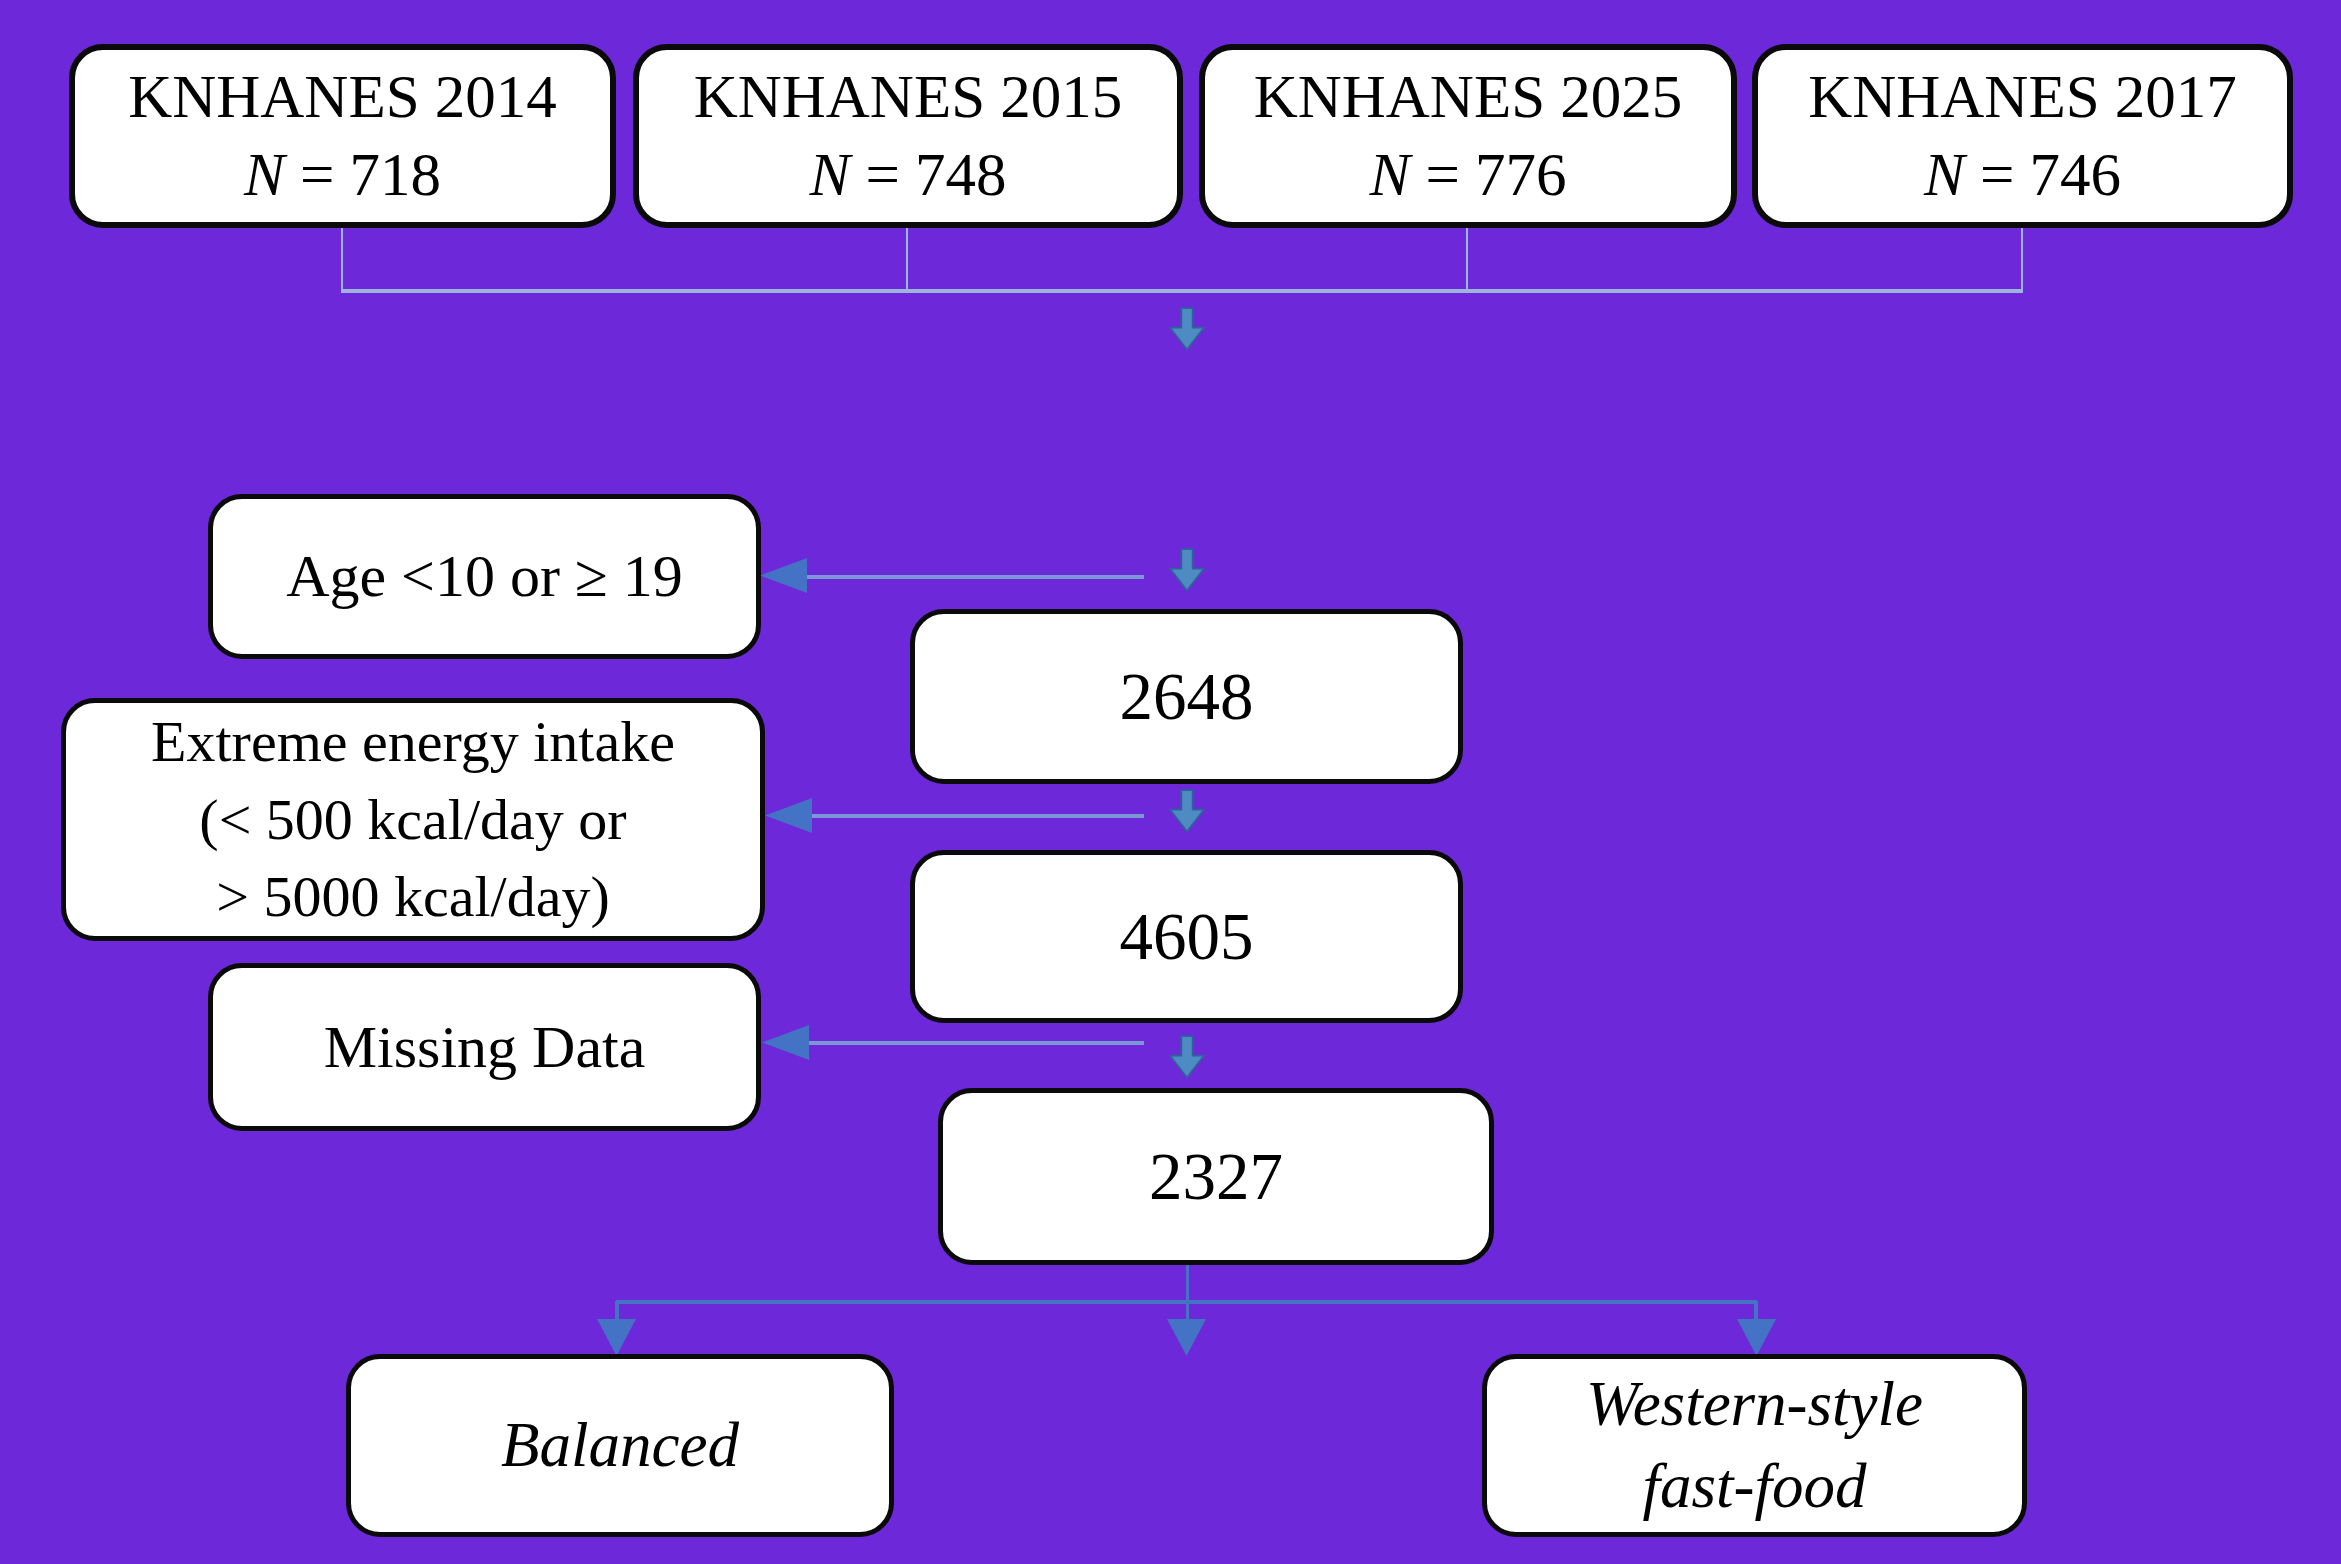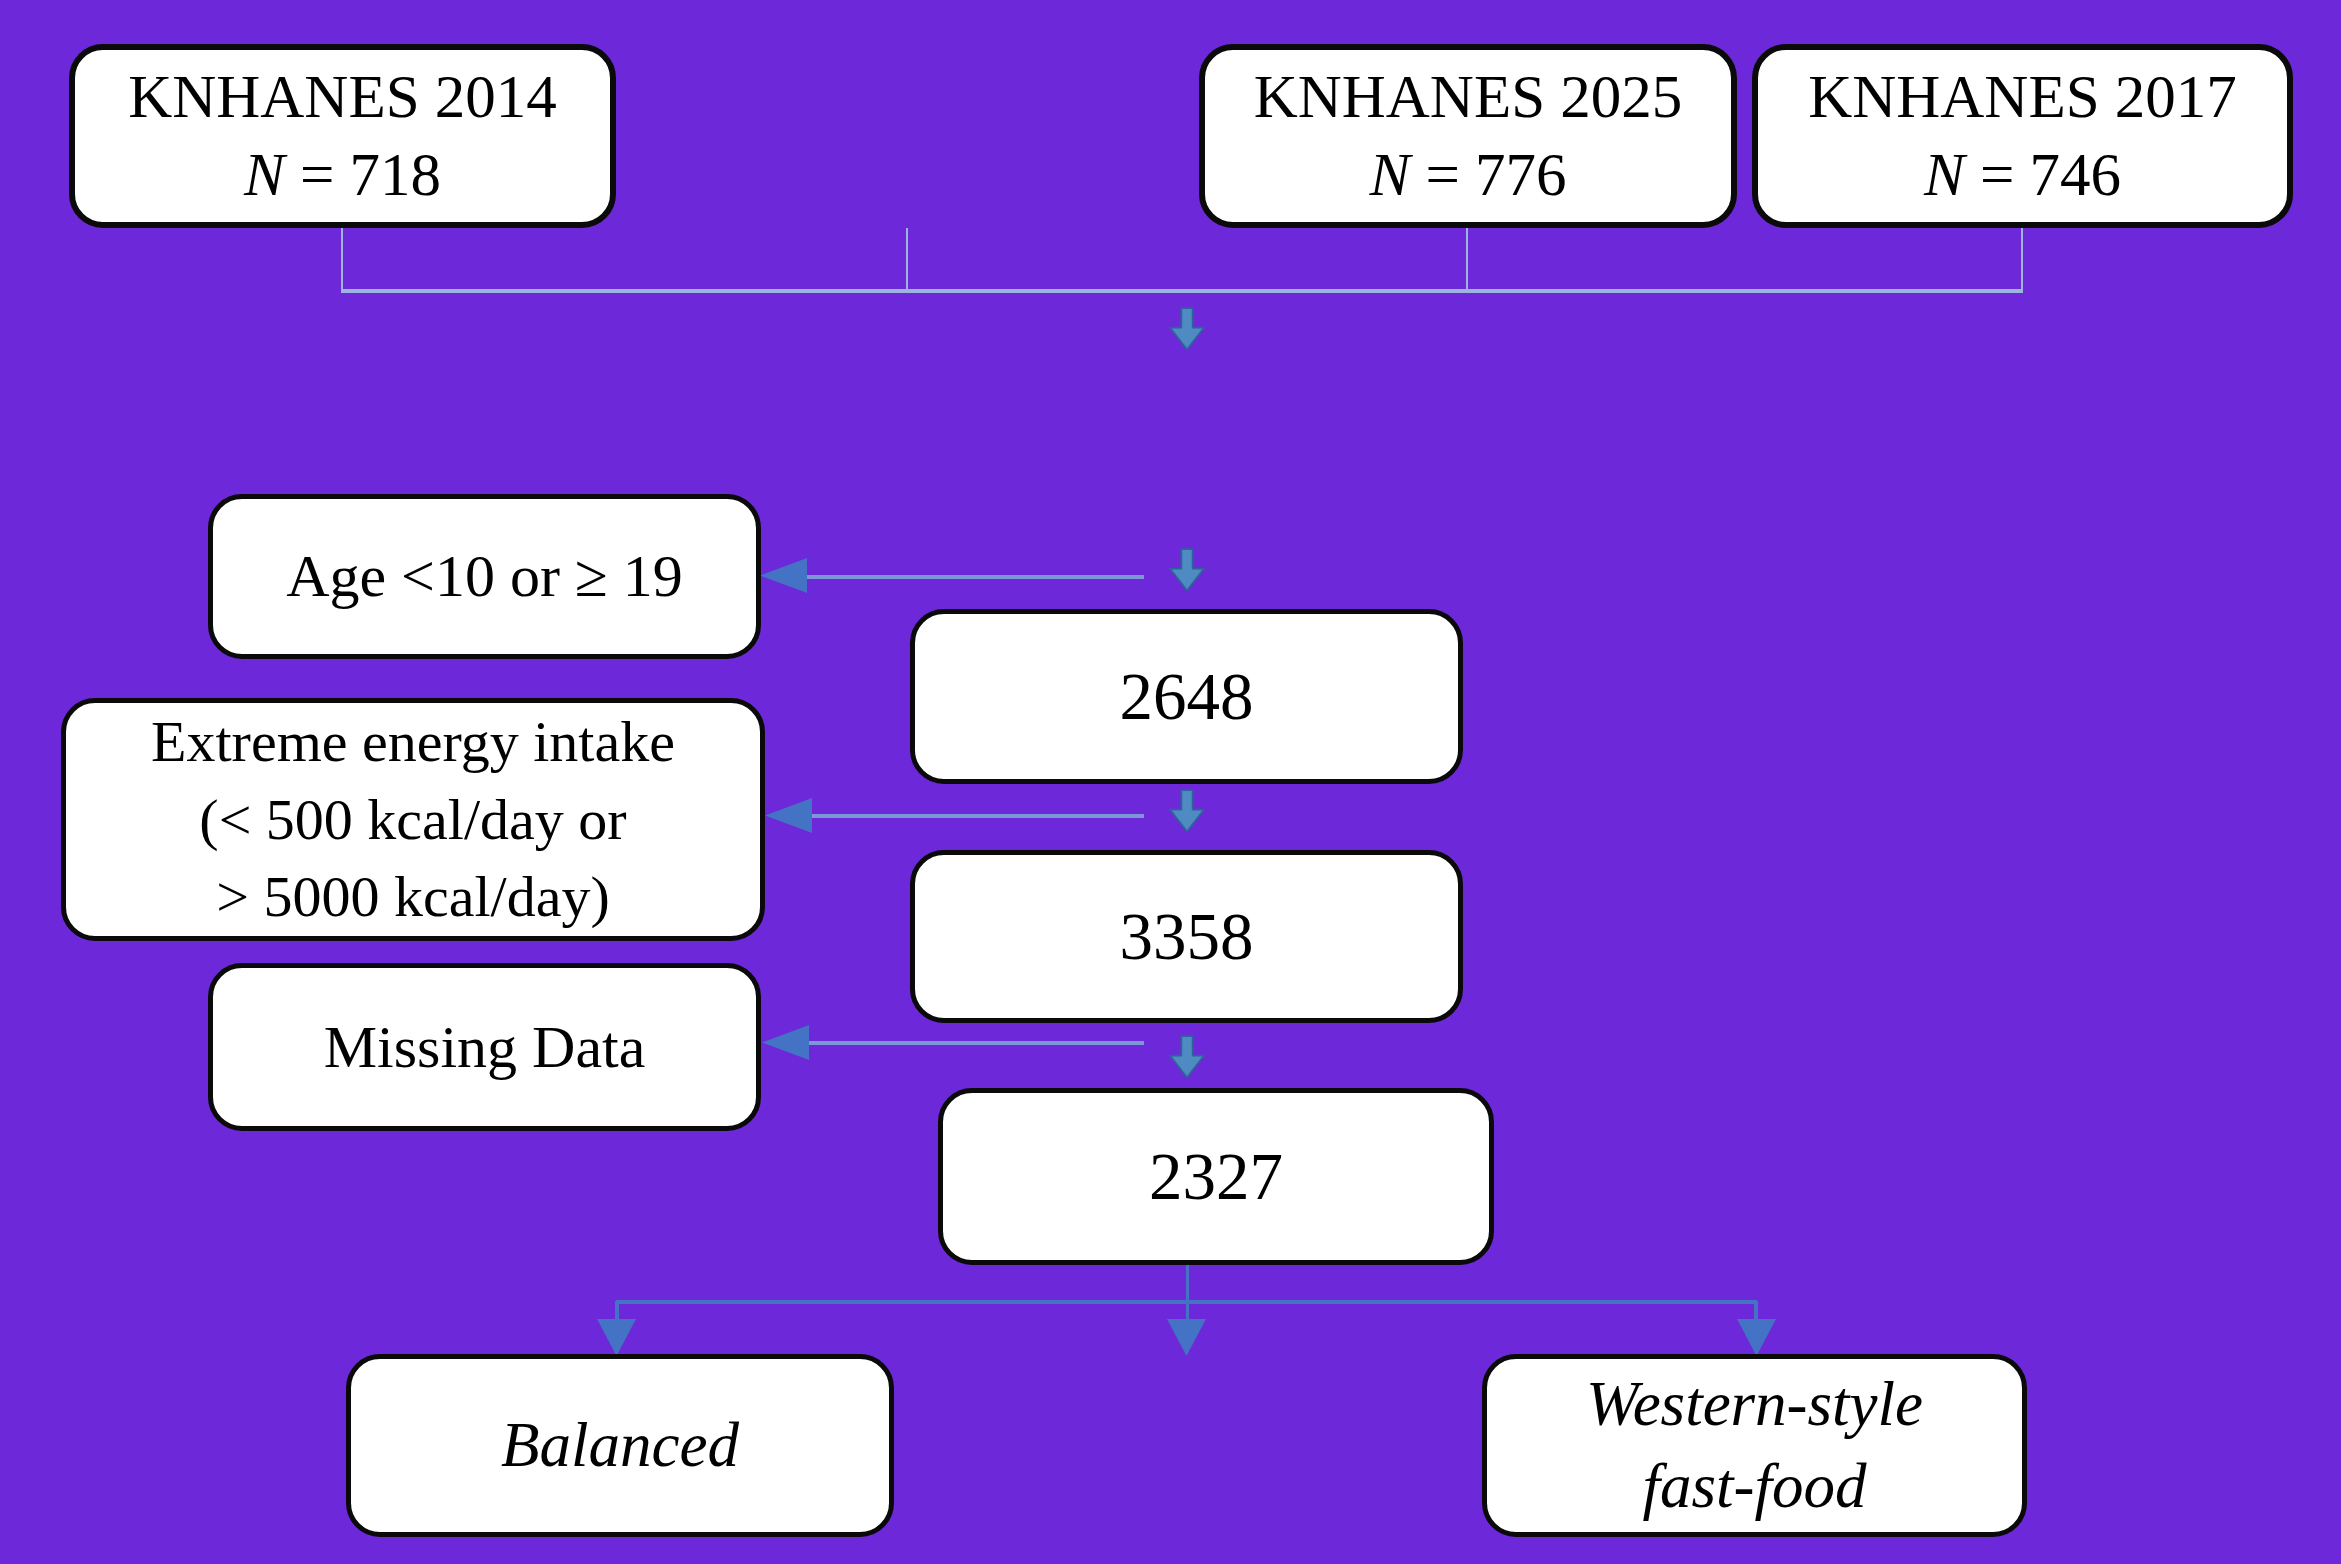--- a/index.html
+++ b/index.html
@@ -57,20 +57,24 @@
 </style>
 </head>
 <body>
 
 <div class="canvas">
 
   <div class="box" style="left:69px;top:44px;width:547px;height:184px;">
     <div class="title">KNHANES 2014</div>
     <div class="nline"><i>N</i><span> = 718</span></div>
   </div>
+  <div class="box" style="left:633px;top:44px;width:550px;height:184px;">
+    <div class="title">KNHANES 2015</div>
+    <div class="nline"><i>N</i><span> = 748</span></div>
+  </div>
   <div class="box" style="left:1199px;top:44px;width:538px;height:184px;">
     <div class="title">KNHANES 2025</div>
     <div class="nline"><i>N</i><span> = 776</span></div>
   </div>
   <div class="box" style="left:1752px;top:44px;width:541px;height:184px;">
     <div class="title">KNHANES 2017</div>
     <div class="nline"><i>N</i><span> = 746</span></div>
   </div>
 
   <div class="vline c-light" style="left:341px;top:228px;width:2.2px;height:63px;"></div>
@@ -108,21 +112,21 @@
         <path d="M18 1.5 H34 V29 H50 L26 60 L2 29 H18 Z"></path>
       </svg>
   </div>
   <div class="box" style="left:61px;top:698px;width:704px;height:243px;border-width:5.8px;">
     <div class="excl3 multiline">Extreme energy intake
 (&lt; 500 kcal/day or
 &gt; 5000 kcal/day)</div>
   </div>
 
   <div class="box" style="left:910px;top:850px;width:553px;height:173px;border-width:5.8px;">
-    <div class="num">3358</div>
+    <div class="num">4605</div>
   </div>
 
   <div class="hline c-mid" style="left:806px;top:1041px;width:338px;height:3.7px;"></div>
   <div class="head-left" style="left:762px;top:1025px;"></div>
   <div class="block-arrow" style="left:1168px;top:1035px;">
     <svg viewBox="0 0 52 62">
         <path d="M18 1.5 H34 V29 H50 L26 60 L2 29 H18 Z"></path>
       </svg>
   </div>
   <div class="box" style="left:208px;top:963px;width:553px;height:168px;border-width:5.8px;">

